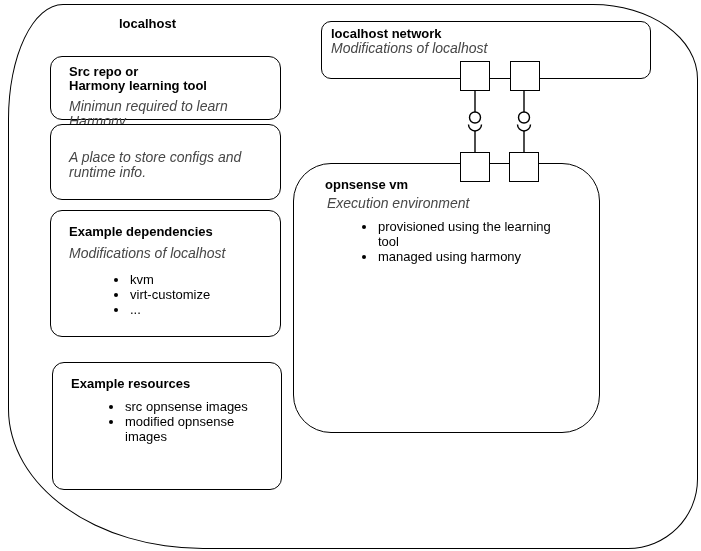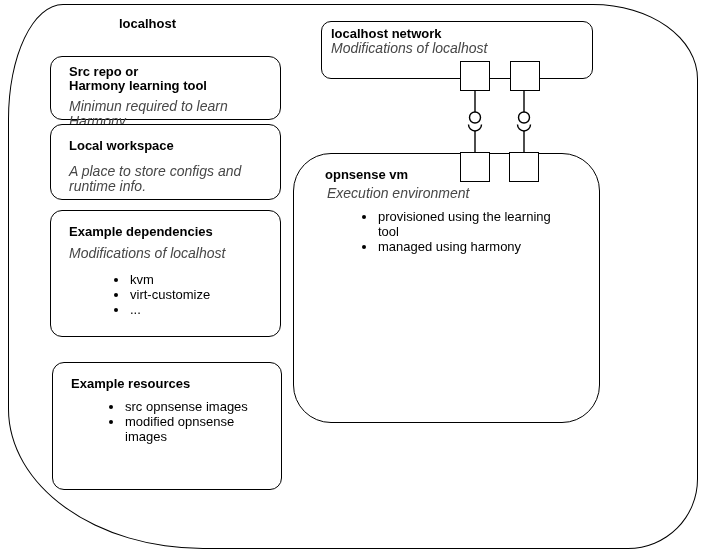--- a/index.html
+++ b/index.html
@@ -39,21 +39,20 @@
   <div class="box outer"></div>
   <div class="outer-label">localhost</div>
 
   <div class="box rbox" style="left:50px;top:56px;width:231px;height:64px;padding:8px 8px 0 18px;">
     <div class="title">Src repo or</div>
     <div class="title">Harmony learning tool</div>
     <div class="sub" style="margin-top:6px;">Minimun required to learn Harmony</div>
   </div>
 
   <div class="box rbox" style="left:50px;top:124px;width:231px;height:76px;padding:14px 8px 0 18px;">
-    <div class="title">Local workspace</div>
     <div class="sub" style="margin-top:11px;">A place to store configs and</div>
     <div class="sub">runtime info.</div>
   </div>
 
   <div class="box rbox" style="left:50px;top:210px;width:231px;height:127px;padding:14px 8px 0 18px;">
     <div class="title">Example dependencies</div>
     <div class="sub" style="margin-top:7px;">Modifications of localhost</div>
     <ul class="blist" style="margin-top:11px;padding-left:44px;">
       <li>kvm</li>
       <li>virt-customize</li>
@@ -62,26 +61,26 @@
   </div>
 
   <div class="box rbox" style="left:52px;top:362px;width:230px;height:128px;padding:14px 8px 0 18px;">
     <div class="title">Example resources</div>
     <ul class="blist" style="margin-top:8px;padding-left:37px;">
       <li>src opnsense images</li>
       <li>modified opnsense images</li>
     </ul>
   </div>
 
-  <div class="box" style="left:321px;top:21px;width:272px;height:58px;border-radius:10px;padding:5px 8px 0 9px;">
+  <div class="box" style="left:321px;top:21px;width:330px;height:58px;border-radius:10px;padding:5px 8px 0 9px;">
     <div class="title">localhost network</div>
     <div class="sub">Modifications of localhost</div>
   </div>
 
-  <div class="box" style="left:293px;top:153px;width:307px;height:270px;border-radius:38px;padding:14px 10px 0 31px;">
+  <div class="box" style="left:293px;top:163px;width:307px;height:270px;border-radius:38px;padding:14px 10px 0 31px;">
     <div class="title">opnsense vm</div>
     <div class="sub" style="margin-top:4px;margin-left:2px;">Execution environment</div>
     <ul class="blist" style="margin-top:8px;padding-left:36px;">
       <li>provisioned using the learning tool</li>
       <li>managed using harmony</li>
     </ul>
   </div>
 
   <div class="sq" style="left:460px;top:61px;"></div>
   <div class="sq" style="left:510px;top:61px;"></div>

